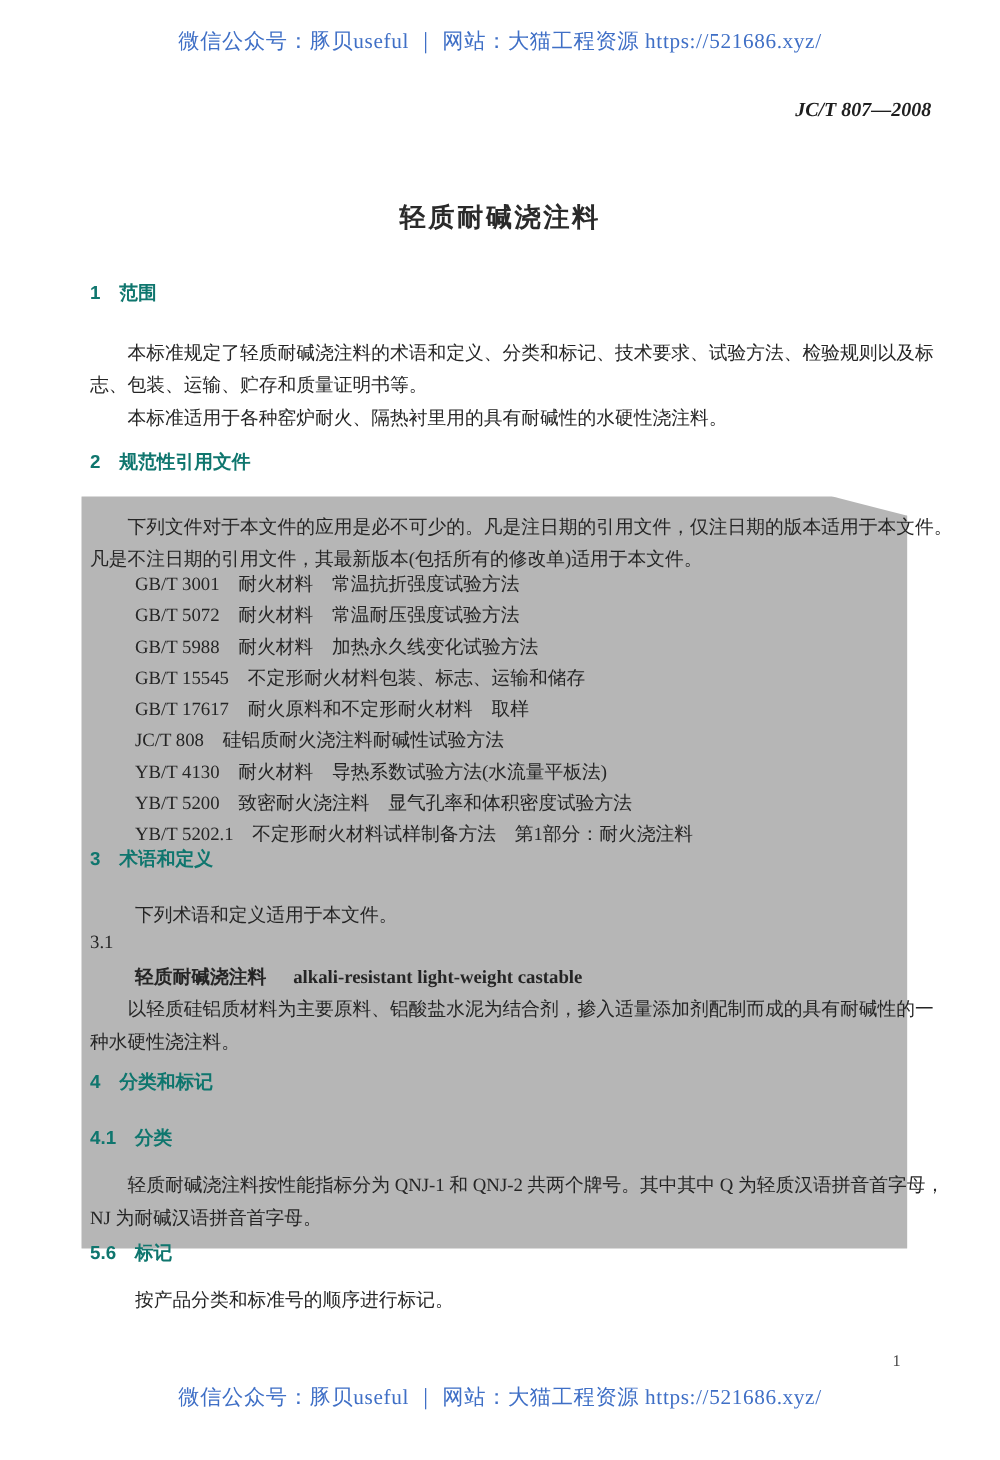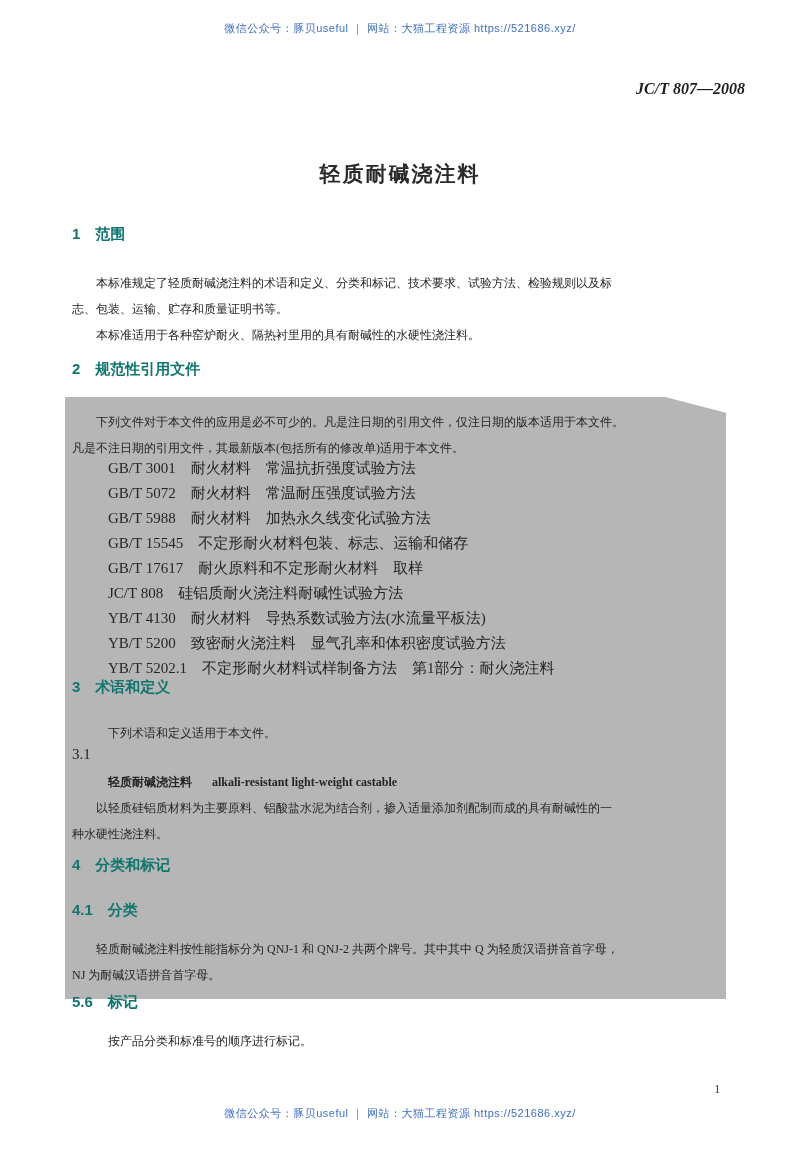--- a/index.html
+++ b/index.html
@@ -7,42 +7,42 @@
     position:relative;
     width:800px;height:1168px;
     background:#ffffff;
     overflow:hidden;
     font-family:"Liberation Serif", serif;
     color:#252525;
   }
   .abs{position:absolute;}
   .watermark{
     width:800px;text-align:center;
-    font-size:11px;letter-spacing:.5px;
+    font-size:17px;letter-spacing:.5px;
     color:#3f6fc6;
-    font-family:Liberation Sans, sans-serif;
+    font-family:Liberation Serif, serif;
   }
   .std-code{
     right:55px;text-align:right;
     font-family:"Liberation Serif", serif;
     font-style:italic;font-weight:bold;
     font-size:16px;color:#1e1e1e;
   }
   .doc-title{
     width:800px;text-align:center;
     font-size:21px;font-weight:600;letter-spacing:2px;
     color:#2a2a2a;
     font-family:"Liberation Sans", sans-serif;
   }
   .h1{
     font-size:15px;font-weight:bold;color:#0f766e;
     font-family:"Liberation Sans", sans-serif;
     white-space:nowrap;
   }
-  .body-block{font-size:12px;line-height:26px;}
+  .body-block{font-size:15px;line-height:26px;}
   .ln{white-space:nowrap;}
   .ind{text-indent:2em;}
   .ref-list{font-size:15px;line-height:25px;}
   .scan-shadow{
     left:65px;top:397px;width:661px;height:602px;
     background:#b6b6b6;
     clip-path:polygon(0 0, 90.8% 0, 100% 2.6%, 100% 100%, 0 100%);
     box-shadow:0 0 3px rgba(0,0,0,.12);
   }
   .term-line{font-weight:bold;}

